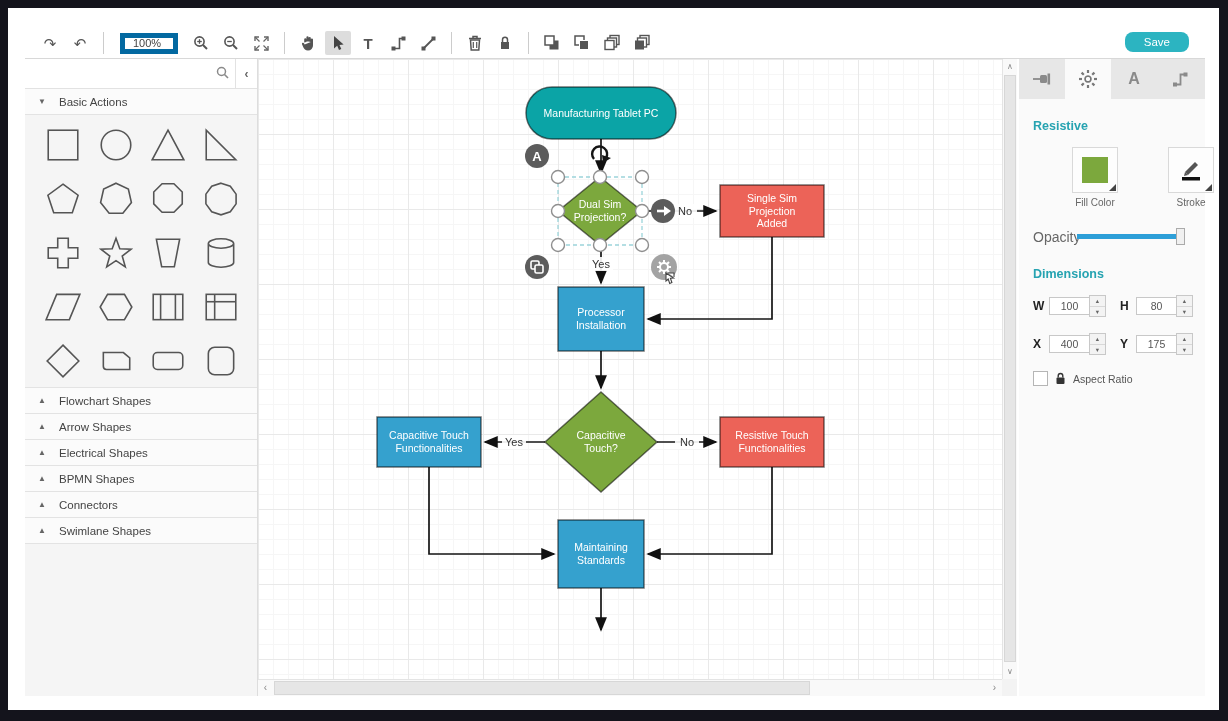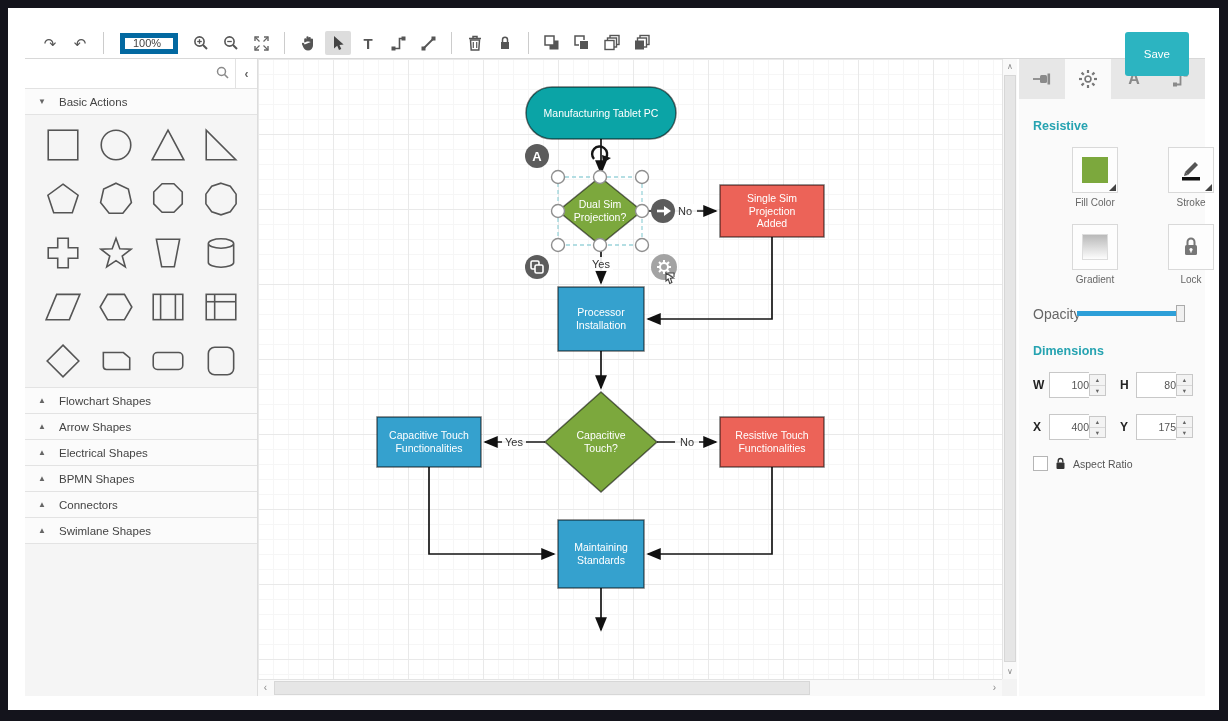--- a/index.html
+++ b/index.html
@@ -12,21 +12,21 @@
   .menu-item { color:#fff; font-size:11px; padding:0 24px; cursor:default; }
 
   
   .toolbar { height:31px; border-bottom:1px solid #d8d8d8; display:flex; align-items:center; padding-left:12px; gap:4px; position:relative; flex:0 0 auto; background:#fff; }
   .tbtn { width:26px; height:24px; display:flex; align-items:center; justify-content:center; color:#555; border-radius:2px; }
   .tbtn.selected { background:#ddd; }
   .tbtn svg { display:block; }
   .tdiv { width:1px; height:22px; background:#ccc; margin:0 6px; }
   .zoom-input { width:58px; height:21px; border:5px solid #0369a1; font-size:11px; color:#444; padding-left:8px; font-family:"Liberation Sans",sans-serif; margin:0 6px; }
   .uni { font-size:15px; line-height:1; }
-  .save-btn { position:absolute; right:16px; top:4px; background:#2cb4c1; color:#fff; border:none; font-size:11.5px; padding:16px 19px; border-radius:3px; font-family:"Liberation Sans",sans-serif; }
+  .save-btn { position:absolute; right:16px; top:4px; background:#2cb4c1; color:#fff; border:none; font-size:11.5px; padding:4px 19px; border-radius:8px; font-family:"Liberation Sans",sans-serif; }
 
   
   .main { flex:1; display:flex; min-height:0; }
 
   
   .sidebar { width:233px; background:#f5f5f5; border-right:1px solid #ddd; display:flex; flex-direction:column; flex:0 0 auto; }
   .search-row { height:30px; background:#fff; border-bottom:1px solid #e2e2e2; display:flex; align-items:center; }
   .search-input { flex:1; border:none; outline:none; height:100%; padding-left:8px; font-size:11px; font-family:"Liberation Sans",sans-serif; }
   .search-ico { width:26px; text-align:center; color:#8a8a8a; }
   .collapse-col { width:22px; height:100%; border-left:1px solid #e2e2e2; display:flex; align-items:center; justify-content:center; color:#666; font-size:12px; font-weight:bold; }
@@ -68,21 +68,21 @@
   .swatch-grad { width:26px; height:26px; background:linear-gradient(#b9b9b9,#fdfdfd); border:1px solid #ddd; }
   .opacity-row { display:flex; align-items:center; margin:20px 0 6px; }
   .opacity-label { font-size:14px; color:#666; width:44px; }
   .slider { position:relative; width:108px; height:17px; }
   .slider .track { position:absolute; left:0; right:8px; top:6px; height:5px; background:#2d9fd8; }
   .slider .handle { position:absolute; right:0; top:0; width:9px; height:17px; background:#f0f0f0; border:1px solid #aaa; }
   .dim-title { margin-top:22px; }
   .dim-row { display:flex; align-items:center; gap:14px; margin-bottom:16px; }
   .dim-group { display:flex; align-items:center; }
   .dim-label { font-size:12px; font-weight:bold; color:#222; width:16px; }
-  .dim-input { width:40px; height:26px; border:1px solid #c8c8c8; border-right:none; font-size:10.5px; color:#555; text-align:right; font-family:"Liberation Sans",sans-serif; background:#fff; }
+  .dim-input { width:40px; height:18px; border:1px solid #c8c8c8; border-right:none; font-size:10.5px; color:#555; text-align:center; font-family:"Liberation Sans",sans-serif; background:#fff; }
   .spin { width:17px; height:22px; border:1px solid #c8c8c8; background:#f3f3f3; display:flex; flex-direction:column; }
   .spin span { flex:1; font-size:6.5px; color:#666; text-align:center; line-height:10px; }
   .spin span:first-child { border-bottom:1px solid #d8d8d8; }
   .aspect-row { display:flex; align-items:center; gap:7px; margin-top:6px; }
   .checkbox { width:15px; height:15px; background:#fff; border:1px solid #b5b5b5; }
   .aspect-label { font-size:10.5px; color:#555; }
 </style>
 </head>
 <body>
 
@@ -529,39 +529,20 @@
                   <rect x="3" y="3" width="20" height="3.4" fill="#555"></rect>
                   <rect x="3" y="10" width="20" height="2.2" fill="#888"></rect>
                   <rect x="3" y="16" width="20" height="1.4" fill="#999"></rect>
                 </svg>
               <div class="fold"></div>
             </div>
             <div class="prop-label">Electrical</div>
           </div>
         </div>
 
-        <div class="prop-row">
-          <div class="prop-item">
-            <div class="prop-btn">
-                <div class="swatch-grad"></div>
-              </div>
-            <div class="prop-label">Gradient</div>
-          </div>
-          <div class="prop-item">
-            <div class="prop-btn">
-              <svg width="20" height="24" viewBox="0 0 20 24">
-                  <rect x="4" y="10" width="12" height="10" rx="1.5" fill="#777"></rect>
-                  <path d="M6.5,10 V7 a3.5,3.5 0 0 1 7,0 V10" fill="none" stroke="#777" stroke-width="2"></path>
-                  <circle cx="10" cy="14.5" r="1.6" fill="#fff"></circle>
-                  <rect x="9.3" y="14.5" width="1.4" height="3" fill="#fff"></rect>
-                </svg>
-            </div>
-            <div class="prop-label">Lock</div>
-          </div>
-        </div>
 
         <div class="opacity-row">
           <span class="opacity-label">Opacity</span>
           <div class="slider">
             <div class="track"></div>
             <div class="handle"></div>
           </div>
         </div>
 
         <div class="panel-title dim-title">Dimensions</div>

